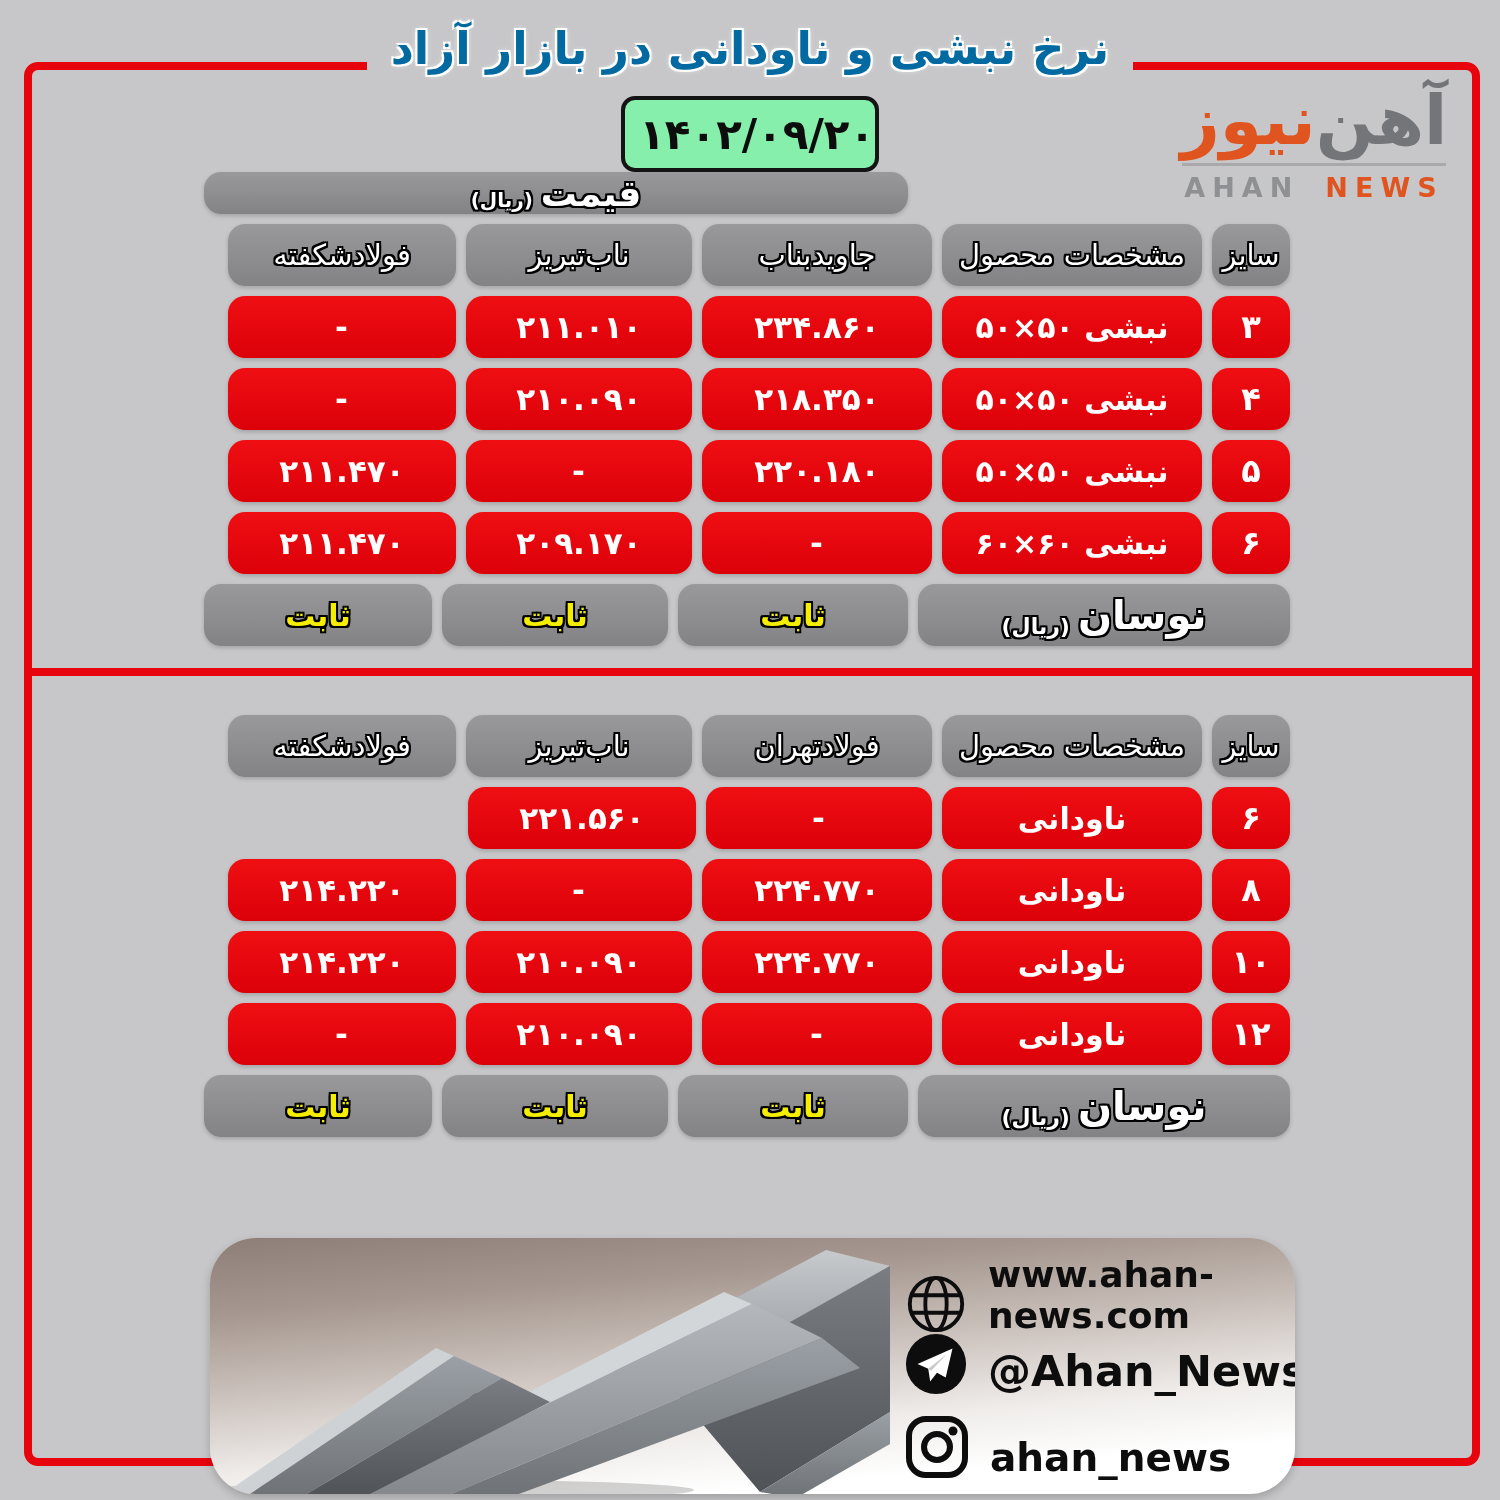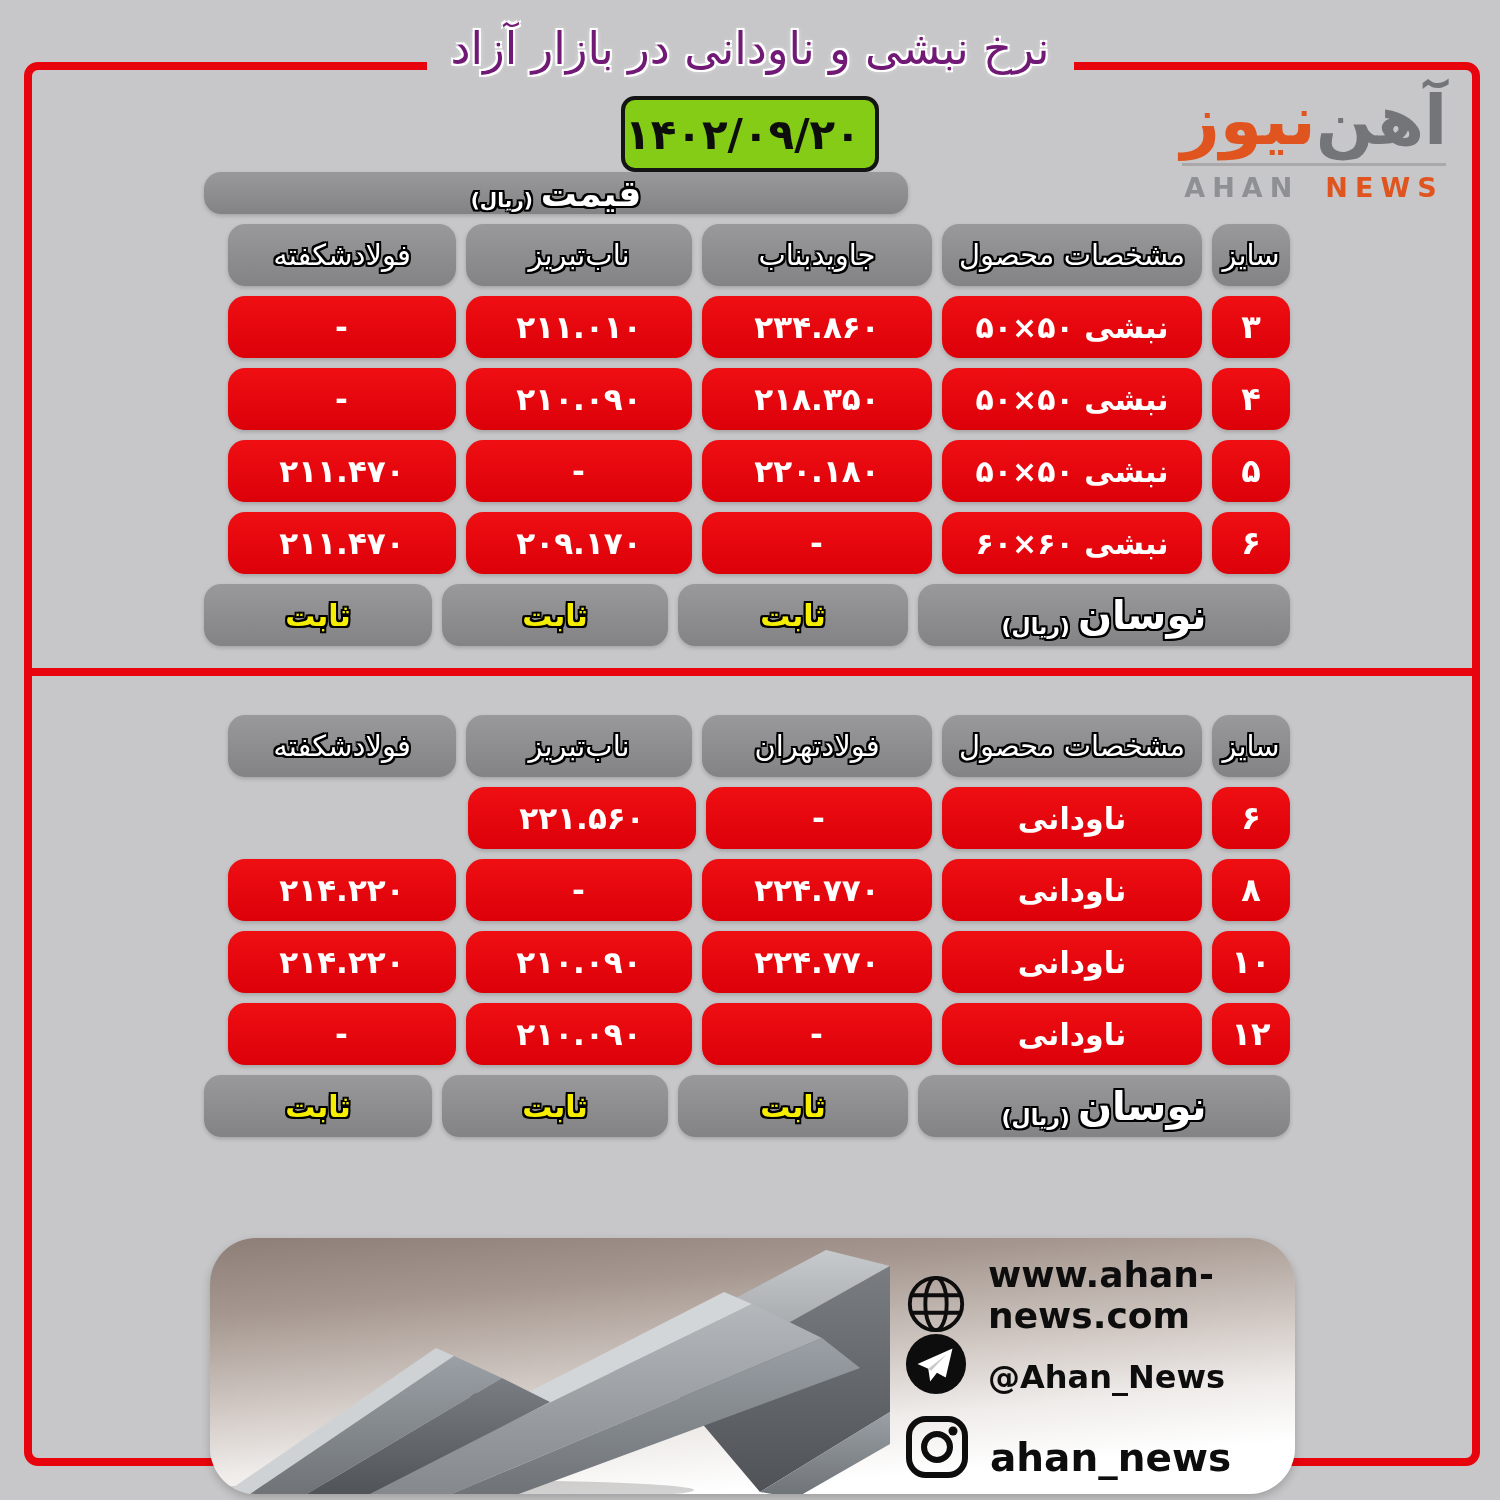--- a/index.html
+++ b/index.html
@@ -6,25 +6,25 @@
   .page{position:relative;width:1500px;height:1500px;background:#c7c7c9;
         font-family:"DejaVu Sans",sans-serif;direction:rtl;overflow:hidden}
 
   
   .frame{position:absolute;left:24px;right:20px;top:62px;bottom:34px;
          border:8px solid #e8040c;border-radius:14px}
   .divider{position:absolute;left:24px;right:20px;top:668px;height:8px;background:#e8040c;z-index:1}
 
   
   .title{position:absolute;top:22px;left:0;right:0;text-align:center;z-index:3}
-  .title span{display:inline-block;background:#c7c7c9;padding:0 24px;font-size:45px;font-weight:normal;color:#701a75;
+  .title span{display:inline-block;background:#c7c7c9;padding:0 24px;font-size:45px;font-weight:bold;color:#0369a1;
     text-shadow:-2px -2px 0 #fff,2px -2px 0 #fff,-2px 2px 0 #fff,2px 2px 0 #fff,0 0 6px rgba(255,255,255,.9)}
   .date-badge{position:absolute;z-index:3;top:96px;left:50%;transform:translateX(-50%);
-    width:250px;height:68px;background:#84cc16;border:4px solid #141414;border-radius:14px;
-    display:flex;align-items:center;justify-content:flex-end;
+    width:250px;height:68px;background:#86efac;border:4px solid #141414;border-radius:14px;
+    display:flex;align-items:center;justify-content:flex-start;
     font-size:42px;font-weight:bold;color:#0d0d0d}
   .logo{position:absolute;top:82px;right:44px;width:284px;z-index:3;text-align:center}
   .logo-fa{display:flex;justify-content:center;font-size:68px;font-weight:bold;line-height:1.15}
   .logo-fa .g{color:#737578}.logo-fa .o{color:#e0551f}
   .logo-line{height:3px;background:#a9a9ab;margin:3px 10px 6px}
   .logo-en{direction:ltr;display:flex;justify-content:center;gap:26px;
            font-size:27px;font-weight:bold;letter-spacing:7px}
   .logo-en .g{color:#8f9093}.logo-en .o{color:#e0551f}
 
   
@@ -53,21 +53,21 @@
   .fluct-small{font-size:22px;font-weight:bold;margin-top:22px}
   .gap8{gap:8px}
 
   
   .card{position:absolute;left:210px;top:1238px;width:1085px;height:256px;border-radius:46px;
         background:linear-gradient(175deg,#8d7e78 0%,#a5978f 22%,#cfc6c1 48%,#efecea 68%,#ffffff 85%);
         overflow:hidden;z-index:2;box-shadow:0 4px 10px rgba(0,0,0,.2)}
   .steel{position:absolute;left:-6px;bottom:-4px}
   .contact{position:absolute;display:flex;align-items:flex-end;gap:20px;direction:ltr;color:#0d0d0d;font-weight:bold}
   .ct-web{left:694px;top:16px;font-size:36px}
-  .ct-tg{left:694px;top:94px;font-size:32px}
+  .ct-tg{left:694px;top:94px;font-size:43px}
   .ct-ig{left:694px;top:176px;font-size:39px}
   .contact svg{flex:0 0 auto}
 </style>
 </head>
 <body>
 
 <div class="page">
 
   <div class="frame"></div>
   <div class="divider"></div>

